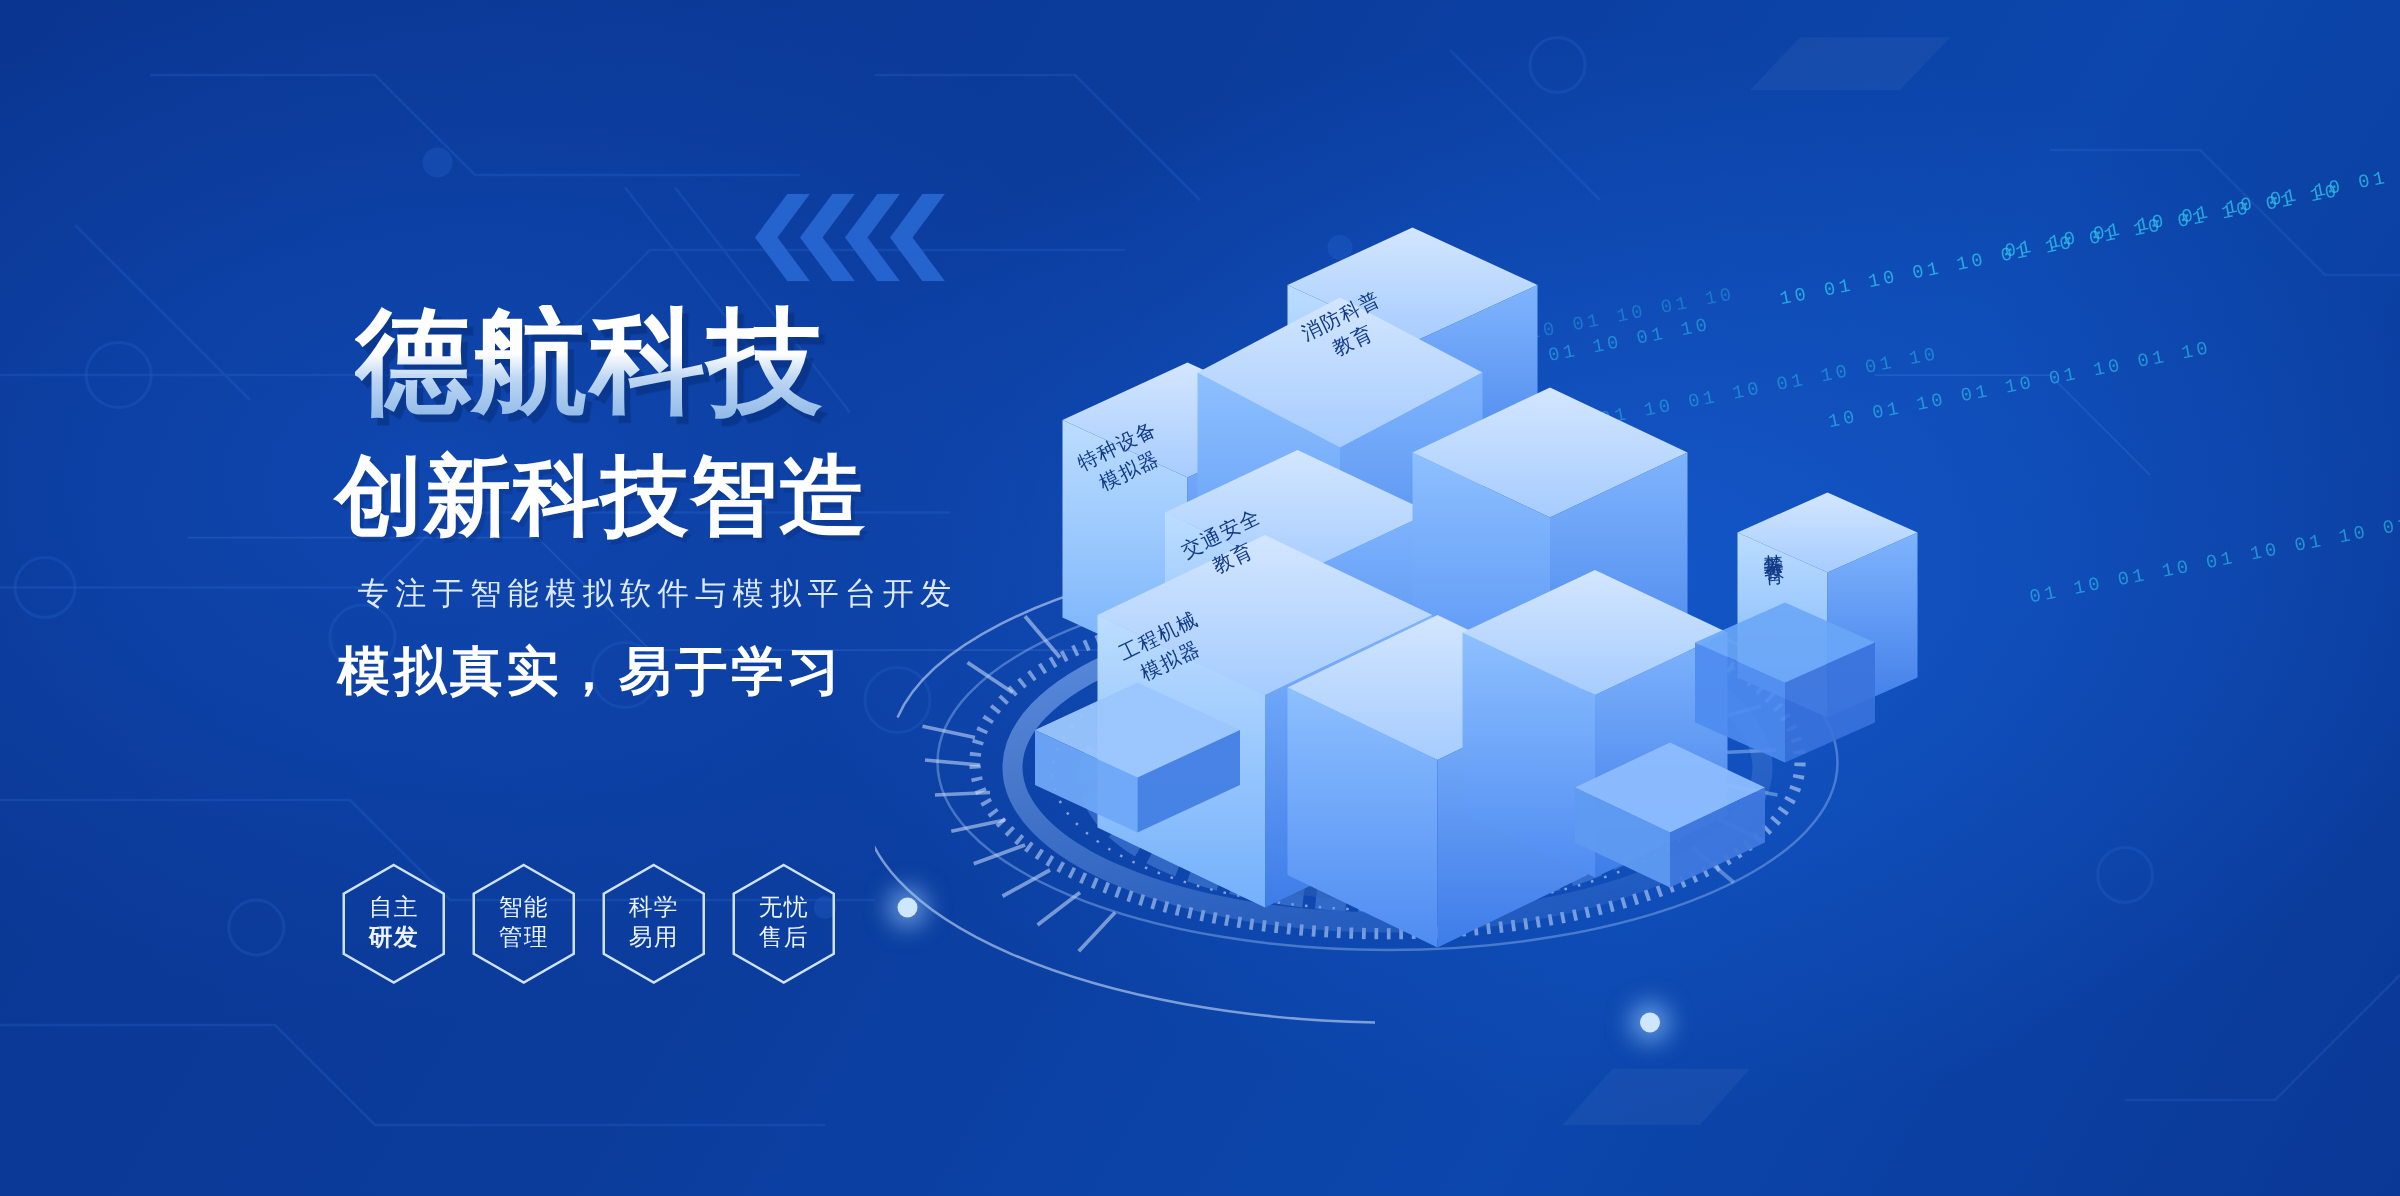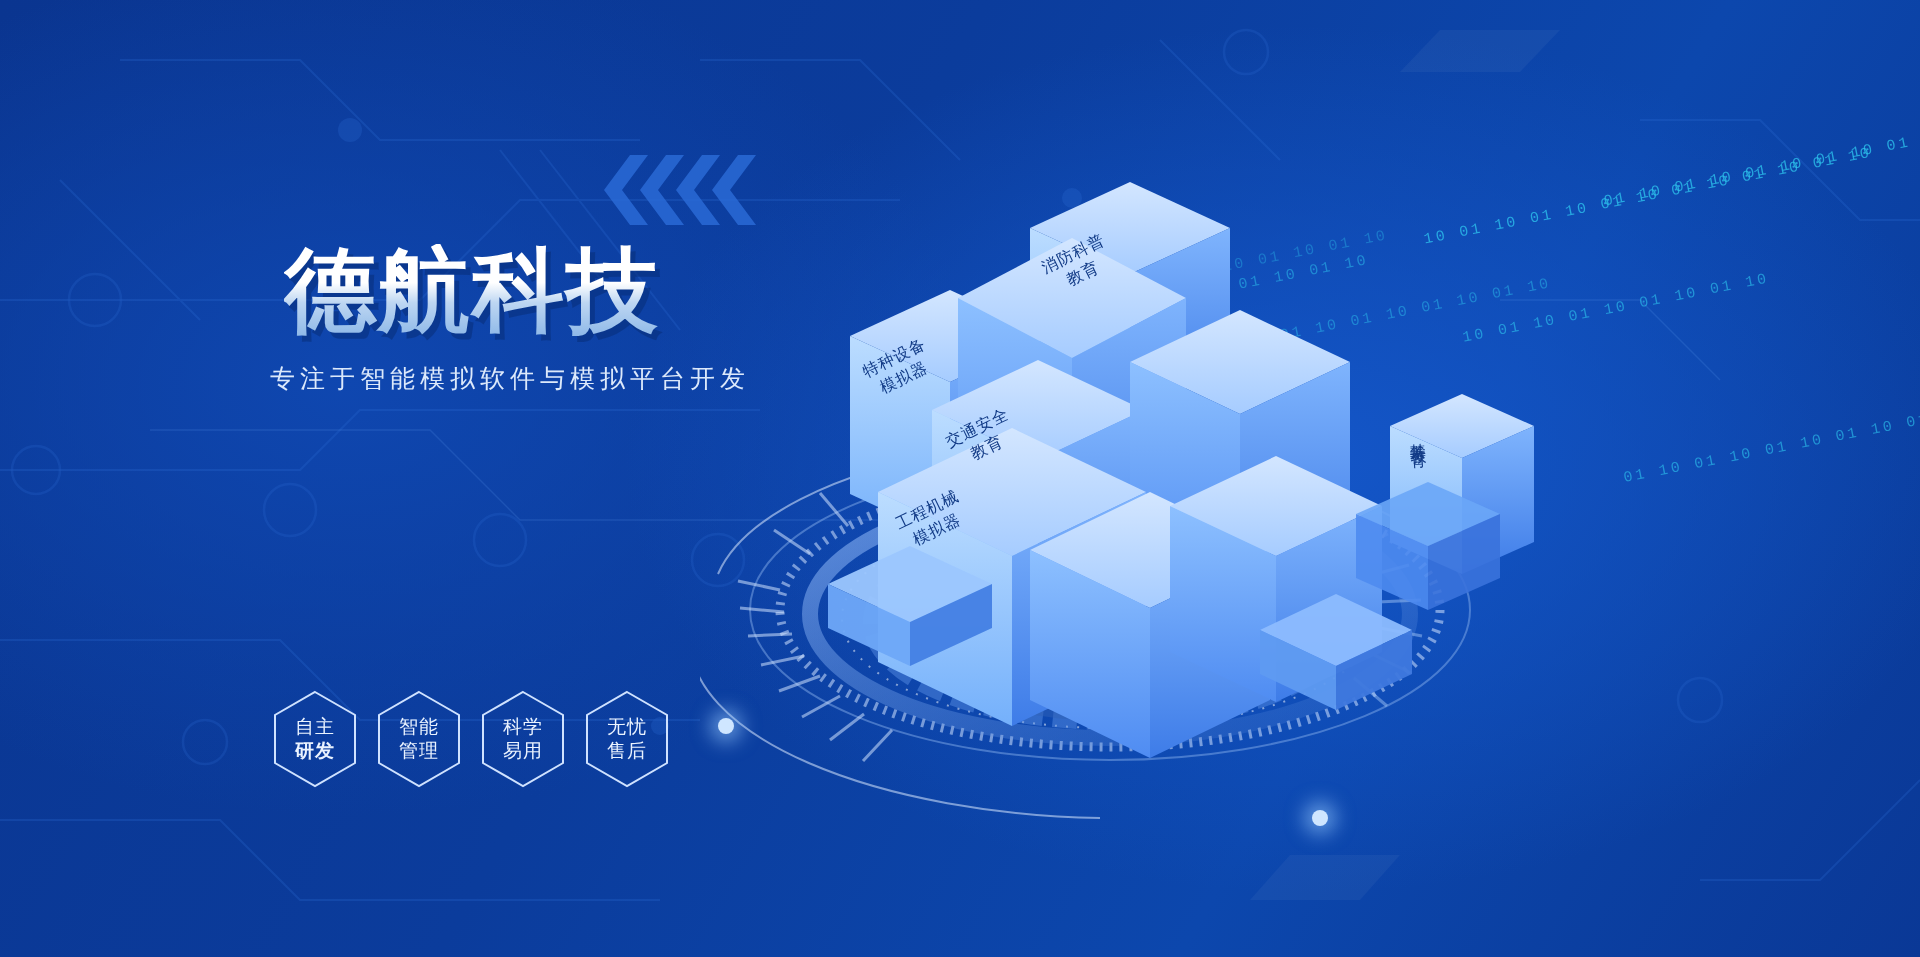--- a/index.html
+++ b/index.html
@@ -29,21 +29,21 @@
          background:linear-gradient(180deg,#ffffff 0%,#ffffff 42%,#bdd6f2 64%,#8fb9e8 100%);
          -webkit-background-clip:text;background-clip:text;color:transparent;
          text-shadow:0 0 0 rgba(0,0,0,0);
          filter:drop-shadow(5px 6px 0 rgba(8,46,120,.55));
          margin:16px;}
 
   .headline{font-size:70px;font-weight:bold;line-height:1;letter-spacing:1px;
             color:#ffffff;margin:26px 0 0 0;
             filter:drop-shadow(3px 4px 0 rgba(8,46,120,.35));}
 
-  .tagline{font-size:25px;color:#dce9fb;letter-spacing:5px;margin:26px 0 0 2px;
+  .tagline{font-size:25px;color:#dce9fb;letter-spacing:5px;margin:26px 0 0 18px;
            font-weight:400;}
 
   .slogan{font-size:42px;font-weight:bold;color:#ffffff;letter-spacing:3px;
           margin:18px 0 0 2px;}
 
   
   .hexrow{position:absolute;left:272px;top:690px;display:flex;gap:18px;align-items:center;}
   .hex{position:relative;width:86px;height:98px;display:flex;align-items:center;
        justify-content:center;}
   .hex svg{position:absolute;inset:0;}
@@ -275,21 +275,23 @@
       <span>禁毒</span>
       <span>教育</span>
     </div>
 
     <div class="glow-dot" style="left:18px;top:608px;"></div>
     <div class="glow-dot" style="left:612px;top:700px;"></div>
   </div>
 
   <div class="copy">
     <h1 class="brand">德航科技</h1>
+    <h2 class="headline">创新科技智造</h2>
     <p class="tagline">专注于智能模拟软件与模拟平台开发</p>
+    <p class="slogan">模拟真实，易于学习</p>
   </div>
 
   <div class="hexrow">
 
     <div class="hex">
       <svg viewBox="0 0 86 98">
         <polygon points="43,2 83,25 83,73 43,96 3,73 3,25" fill="none" stroke="#cfe2ff" stroke-width="2"></polygon>
       </svg>
       <span><b style="font-weight:normal">自主</b><br><b style="font-weight:bold">研发</b></span>
     </div>

